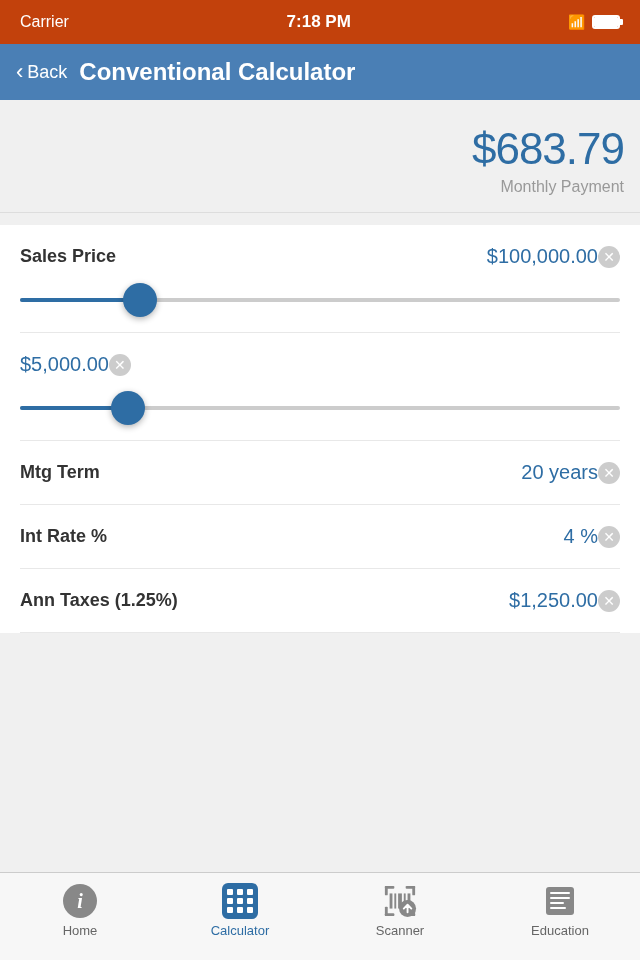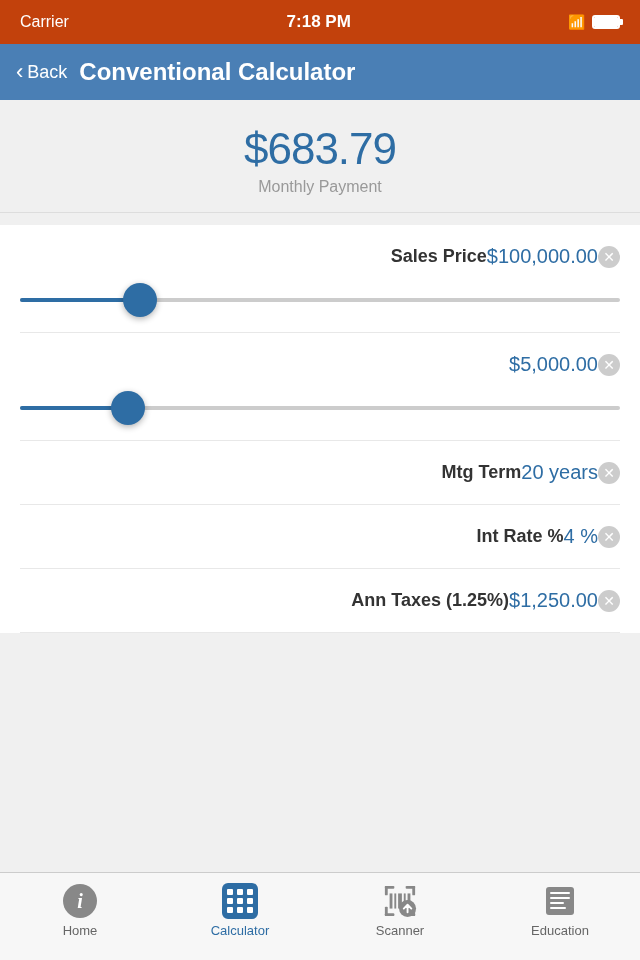--- a/index.html
+++ b/index.html
@@ -53,21 +53,21 @@
       font-size: 18px; cursor: pointer;
     }
     .nav-back-chevron { font-size: 22px; font-weight: 300; line-height: 1; }
     .nav-back-label { font-size: 18px; font-weight: 400; }
     .nav-title { color: white; font-size: 24px; font-weight: 700; margin-left: 4px; }
 
     
     .payment-section {
       background: #f0f0f0;
       padding: 24px 16px 16px;
-      text-align: center;
+      text-align: right;
       border-bottom: 1px solid #ddd;
     }
     .payment-amount {
       color: #2e6da4;
       font-size: 44px;
       font-weight: 300;
       letter-spacing: -1px;
     }
     .payment-label {
       color: #999;
@@ -85,21 +85,21 @@
     }
 
     
     .row {
       padding: 20px 0 4px;
       border-bottom: 1px solid #e8e8e8;
     }
     .row-top {
       display: flex;
       align-items: center;
-      justify-content: flex-end;
+      justify-content: space-between;
       margin-bottom: 12px;
     }
     .row-label {
       font-size: 18px;
       font-weight: 600;
       color: #333;
     }
     .row-value-wrap {
       display: flex; align-items: center; 
     }

